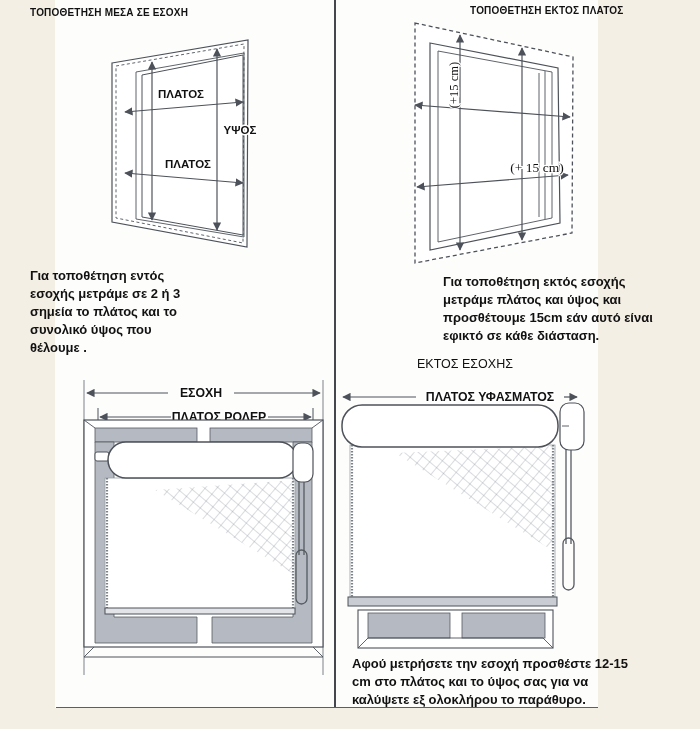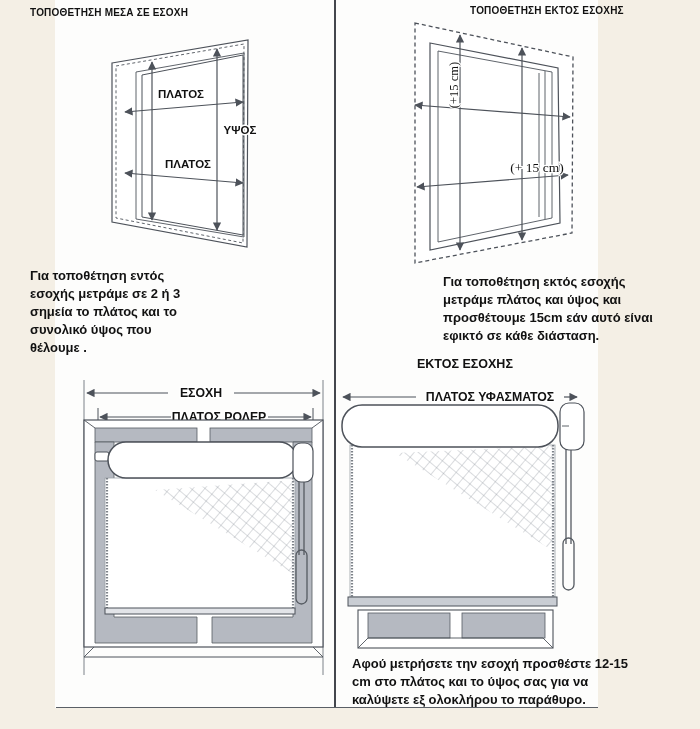--- a/index.html
+++ b/index.html
@@ -7,21 +7,21 @@
     width:700px;height:729px;position:relative;overflow:hidden;
     background:#f4efe5;
     font-family:"Liberation Sans",sans-serif;
     color:#111;
   }
   .panel{position:absolute;left:55px;top:0;width:543px;height:708px;background:#fdfdfc;}
   .divider{position:absolute;left:334px;top:0;width:2px;height:708px;background:#44474d;}
   .bottom-line{position:absolute;left:56px;top:707px;width:542px;height:1px;background:#5a5f66;}
   .title{position:absolute;font-weight:bold;font-size:10px;letter-spacing:0.2px;white-space:nowrap;text-align:center;}
   .note{position:absolute;font-weight:bold;font-size:13px;line-height:18px;}
-  .sub-title{position:absolute;font-weight:bold;font-size:12.5px;white-space:nowrap;}
+  .sub-title{position:absolute;font-weight:normal;font-size:12.5px;white-space:nowrap;}
   svg{position:absolute;overflow:visible;}
   svg text{font-family:"Liberation Sans",sans-serif;fill:#111;}
   .svg-label{font-weight:bold;font-size:11.5px;paint-order:stroke;stroke:#fff;stroke-width:3px;}
   .svg-label-lg{font-weight:bold;font-size:12.3px;paint-order:stroke;stroke:#fff;stroke-width:3px;}
   .serif-label{font-family:"Liberation Serif",serif;font-size:12.5px;paint-order:stroke;stroke:#fff;stroke-width:2.5px;}
   .frame{fill:#fff;stroke:#4d525a;stroke-width:1.2;}
   .thin{fill:none;stroke:#4d525a;stroke-width:0.9;}
   .dim{stroke:#4d525a;stroke-width:1.2;fill:none;}
   .wall{fill:#b5b9c1;stroke:#555a61;stroke-width:0.8;}
   .chain{stroke:#555a61;stroke-width:1.3;fill:none;}
@@ -55,21 +55,21 @@
     <line class="dim" x1="22" y1="74" x2="140" y2="64" marker-start="url(#ah1)" marker-end="url(#ah1)"></line>
     <line class="dim" x1="22" y1="135" x2="140" y2="145" marker-start="url(#ah1)" marker-end="url(#ah1)"></line>
   </g>
   <text class="svg-label" x="78" y="60" text-anchor="middle">ΠΛΑΤΟΣ</text>
   <text class="svg-label" x="85" y="130" text-anchor="middle">ΠΛΑΤΟΣ</text>
   <text class="svg-label" x="137" y="96" text-anchor="middle">ΥΨΟΣ</text>
 </svg>
 
 <div class="note" style="left:30px;top:267px;width:162px;">Για τοποθέτηση εντός εσοχής μετράμε σε 2 ή 3 σημεία το πλάτος και το συνολικό ύψος που θέλουμε .</div>
 
-<div class="title" style="left:470px;top:5px;">ΤΟΠΟΘΕΤΗΣΗ ΕΚΤΟΣ ΕΣΟΧΗΣ</div>
+<div class="title" style="left:470px;top:5px;">ΤΟΠΟΘΕΤΗΣΗ ΕΚΤΟΣ ΠΛΑΤΟΣ</div>
 
 <svg style="left:408px;top:20px;" width="180" height="248" viewBox="0 0 180 248">
   <defs>
     <marker id="ah2" viewBox="0 0 10 10" refX="9" refY="5" markerWidth="7" markerHeight="7" orient="auto-start-reverse">
       <path d="M0,0 L10,5 L0,10 z" fill="#4d525a"></path>
     </marker>
   </defs>
   <g>
     <polygon class="frame" stroke-dasharray="4 3" style="stroke-width:1.3" points="7,3 165,37 164,213 7,243"></polygon>
   </g>

